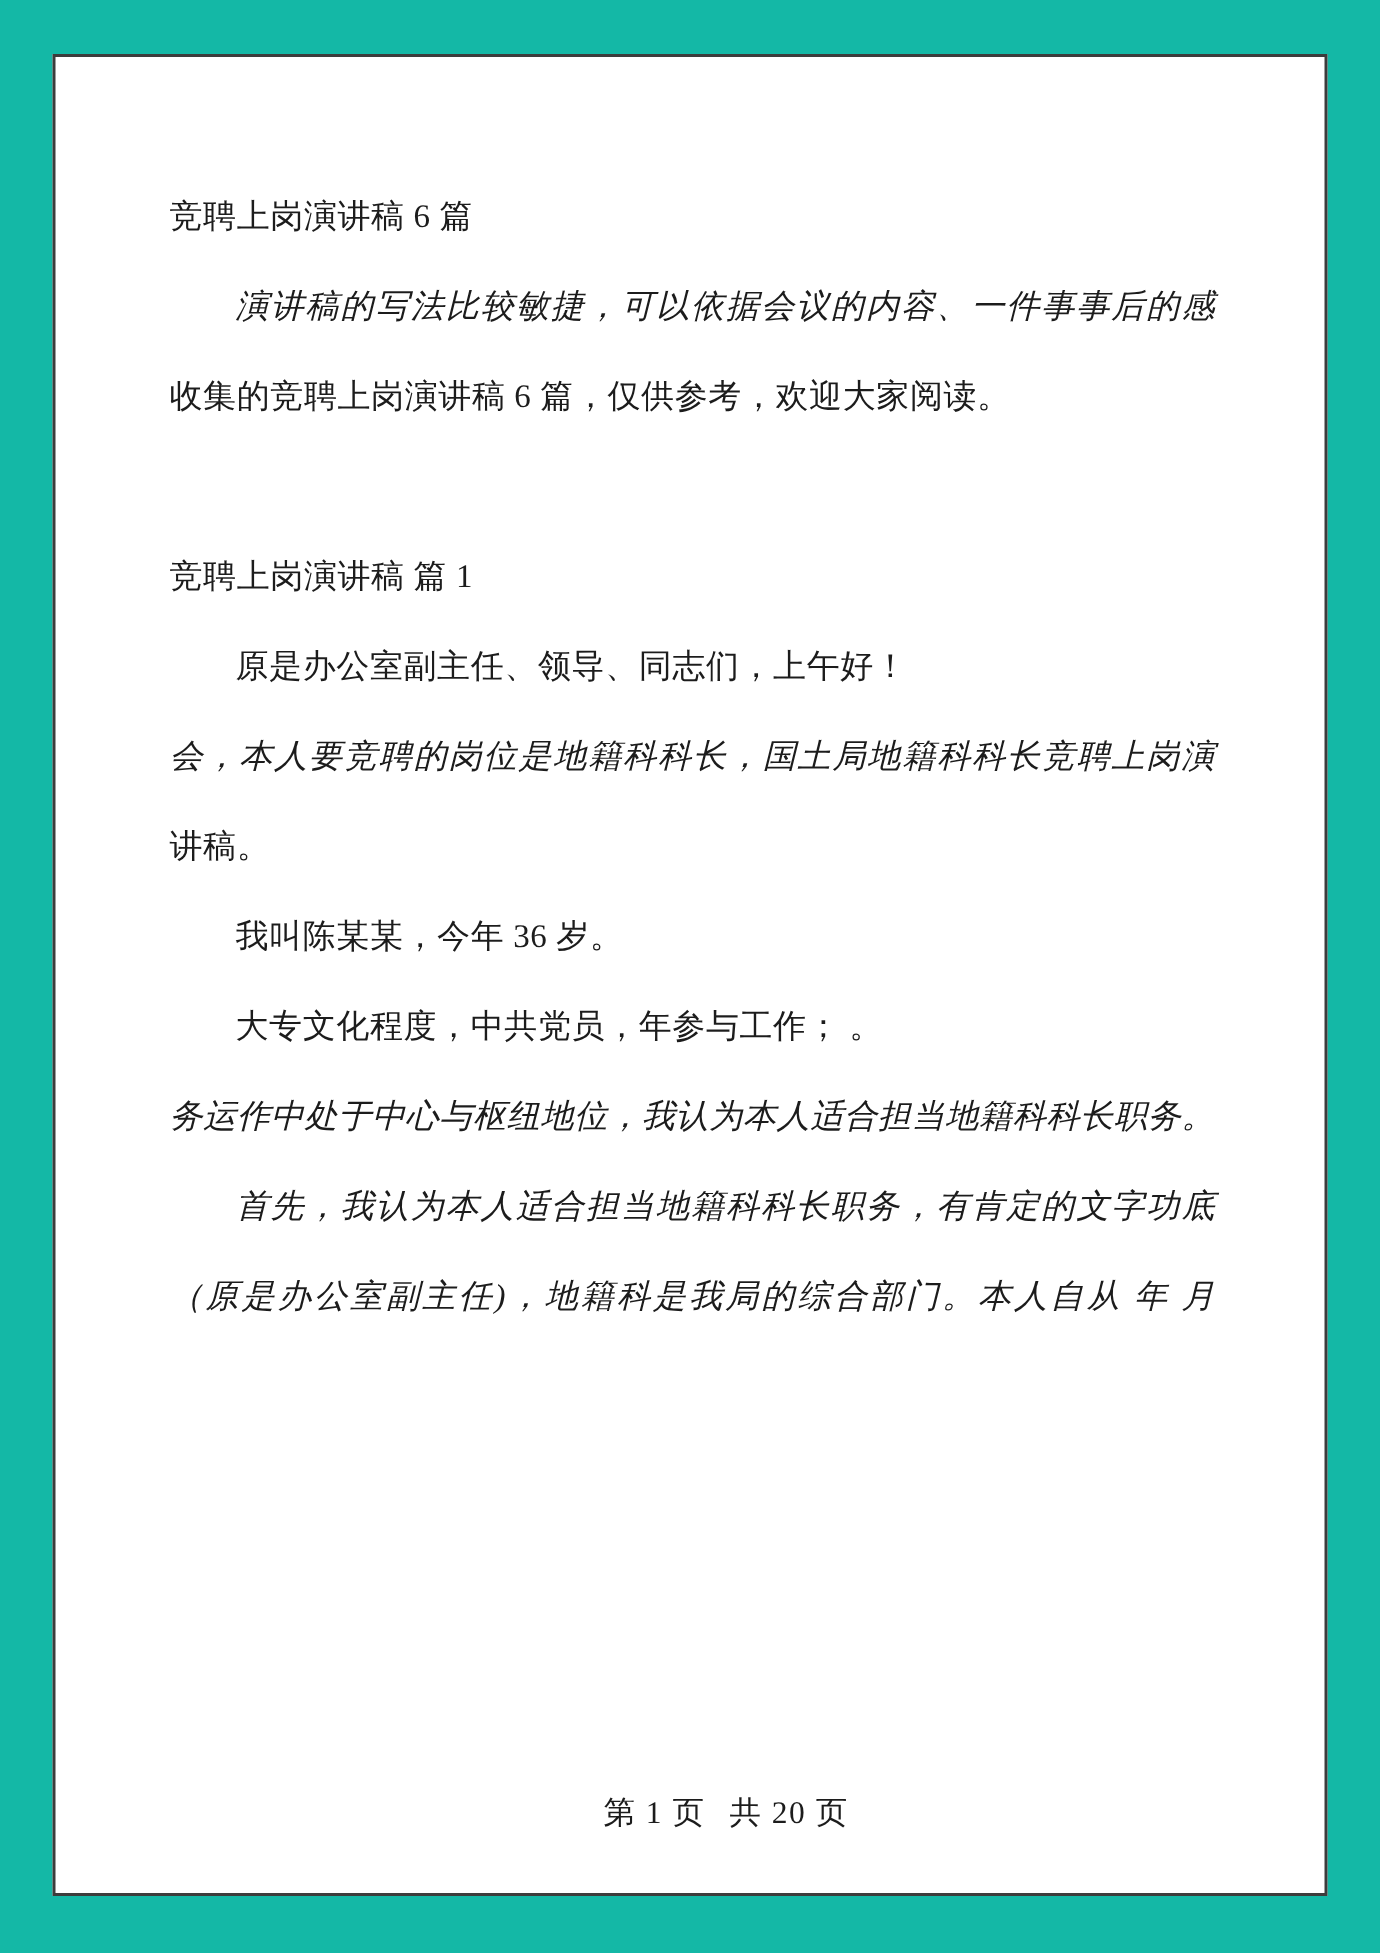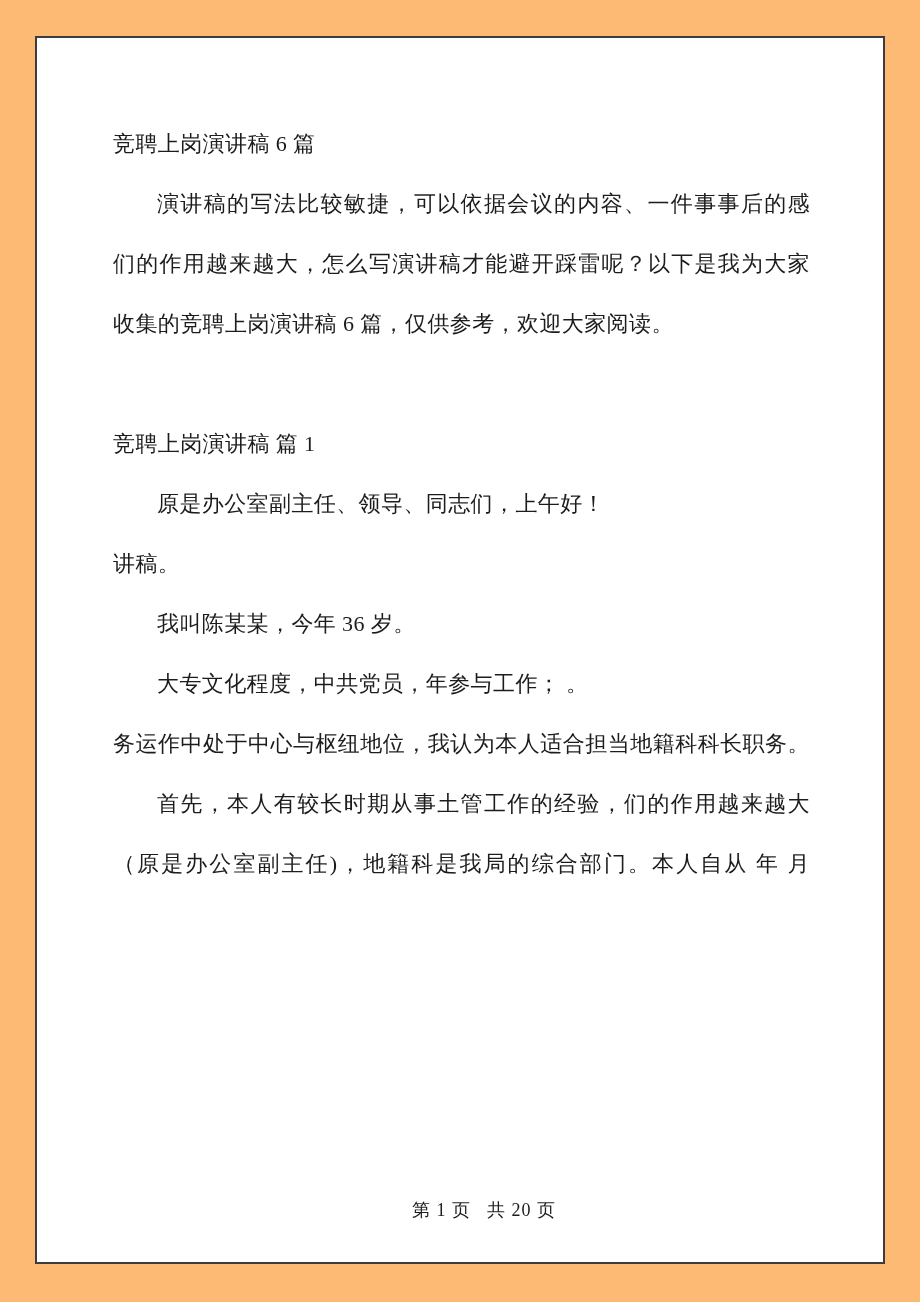--- a/index.html
+++ b/index.html
@@ -8,21 +8,21 @@
     background: #ffffff;
     width: 920px;
     height: 1302px;
     overflow: hidden;
     font-family: "Liberation Serif", "DejaVu Serif", serif;
   }
   .canvas {
     position: relative;
     width: 920px;
     height: 1302px;
-    background: #fdba74;
+    background: #14b8a6;
   }
   .page {
     position: absolute;
     left: 35px;
     top: 36px;
     width: 846px;   
     height: 1224px; 
     border: 2px solid #3c3c3c;
     background: #ffffff;
     box-sizing: content-box;
@@ -40,65 +40,66 @@
     height: 60px;
     line-height: 60px;
     margin: 0;
     padding: 0;
     text-align: left;
   }
   
   .line.first, .line.mid {
     text-align: justify;
     text-align-last: justify;
+    font-style: italic;
   }
   
   .line.first, .line.single {
     text-indent: 2em;
   }
   .line.last, .line.single, .line.title, .line.heading {
     text-align: left;
     text-align-last: left;
   }
   .line.blank {  }
   .footer {
     position: absolute;
     left: 0;
     right: 0;
     bottom: 40px;
     text-align: center;
-    font-size: 18px;
+    font-size: 21px;
     color: #1c1c1c;
     letter-spacing: 1px;
     padding-left: 48px;
   }
   .footer .gap {
     display: inline-block;
     width: 16px;
   }
 </style>
 </head>
 <body>
 
 <div class="canvas">
   <div class="page">
 
     <div class="content">
       <div class="line title">竞聘上岗演讲稿 6 篇</div>
       <div class="line first">演讲稿的写法比较敏捷，可以依据会议的内容、一件事事后的感</div>
-      <div class="line mid">们的作用越来越大，怎么写演讲稿才能避开踩雷呢？以下是我为大家</div>
       <div class="line last">收集的竞聘上岗演讲稿 6 篇，仅供参考，欢迎大家阅读。</div>
       <div class="line blank"></div>
       <div class="line heading">竞聘上岗演讲稿 篇 1</div>
       <div class="line single">原是办公室副主任、领导、同志们，上午好！</div>
+      <div class="line mid">会，本人要竞聘的岗位是地籍科科长，国土局地籍科科长竞聘上岗演</div>
       <div class="line last">讲稿。</div>
       <div class="line single">我叫陈某某，今年 36 岁。</div>
       <div class="line single">大专文化程度，中共党员，年参与工作； 。</div>
       <div class="line mid">务运作中处于中心与枢纽地位，我认为本人适合担当地籍科科长职务。</div>
-      <div class="line first">首先，本人有较长时期从事土管工作的经验，们的作用越来越大</div>
+      <div class="line first">首先，我认为本人适合担当地籍科科长职务，有肯定的文字功底</div>
       <div class="line mid">（原是办公室副主任)，地籍科是我局的综合部门。本人自从 年 月</div>
     </div>
 
     <div class="footer">
       <span>第 1 页</span><span class="gap"></span><span>共 20 页</span>
     </div>
 
   </div>
 </div>
 

